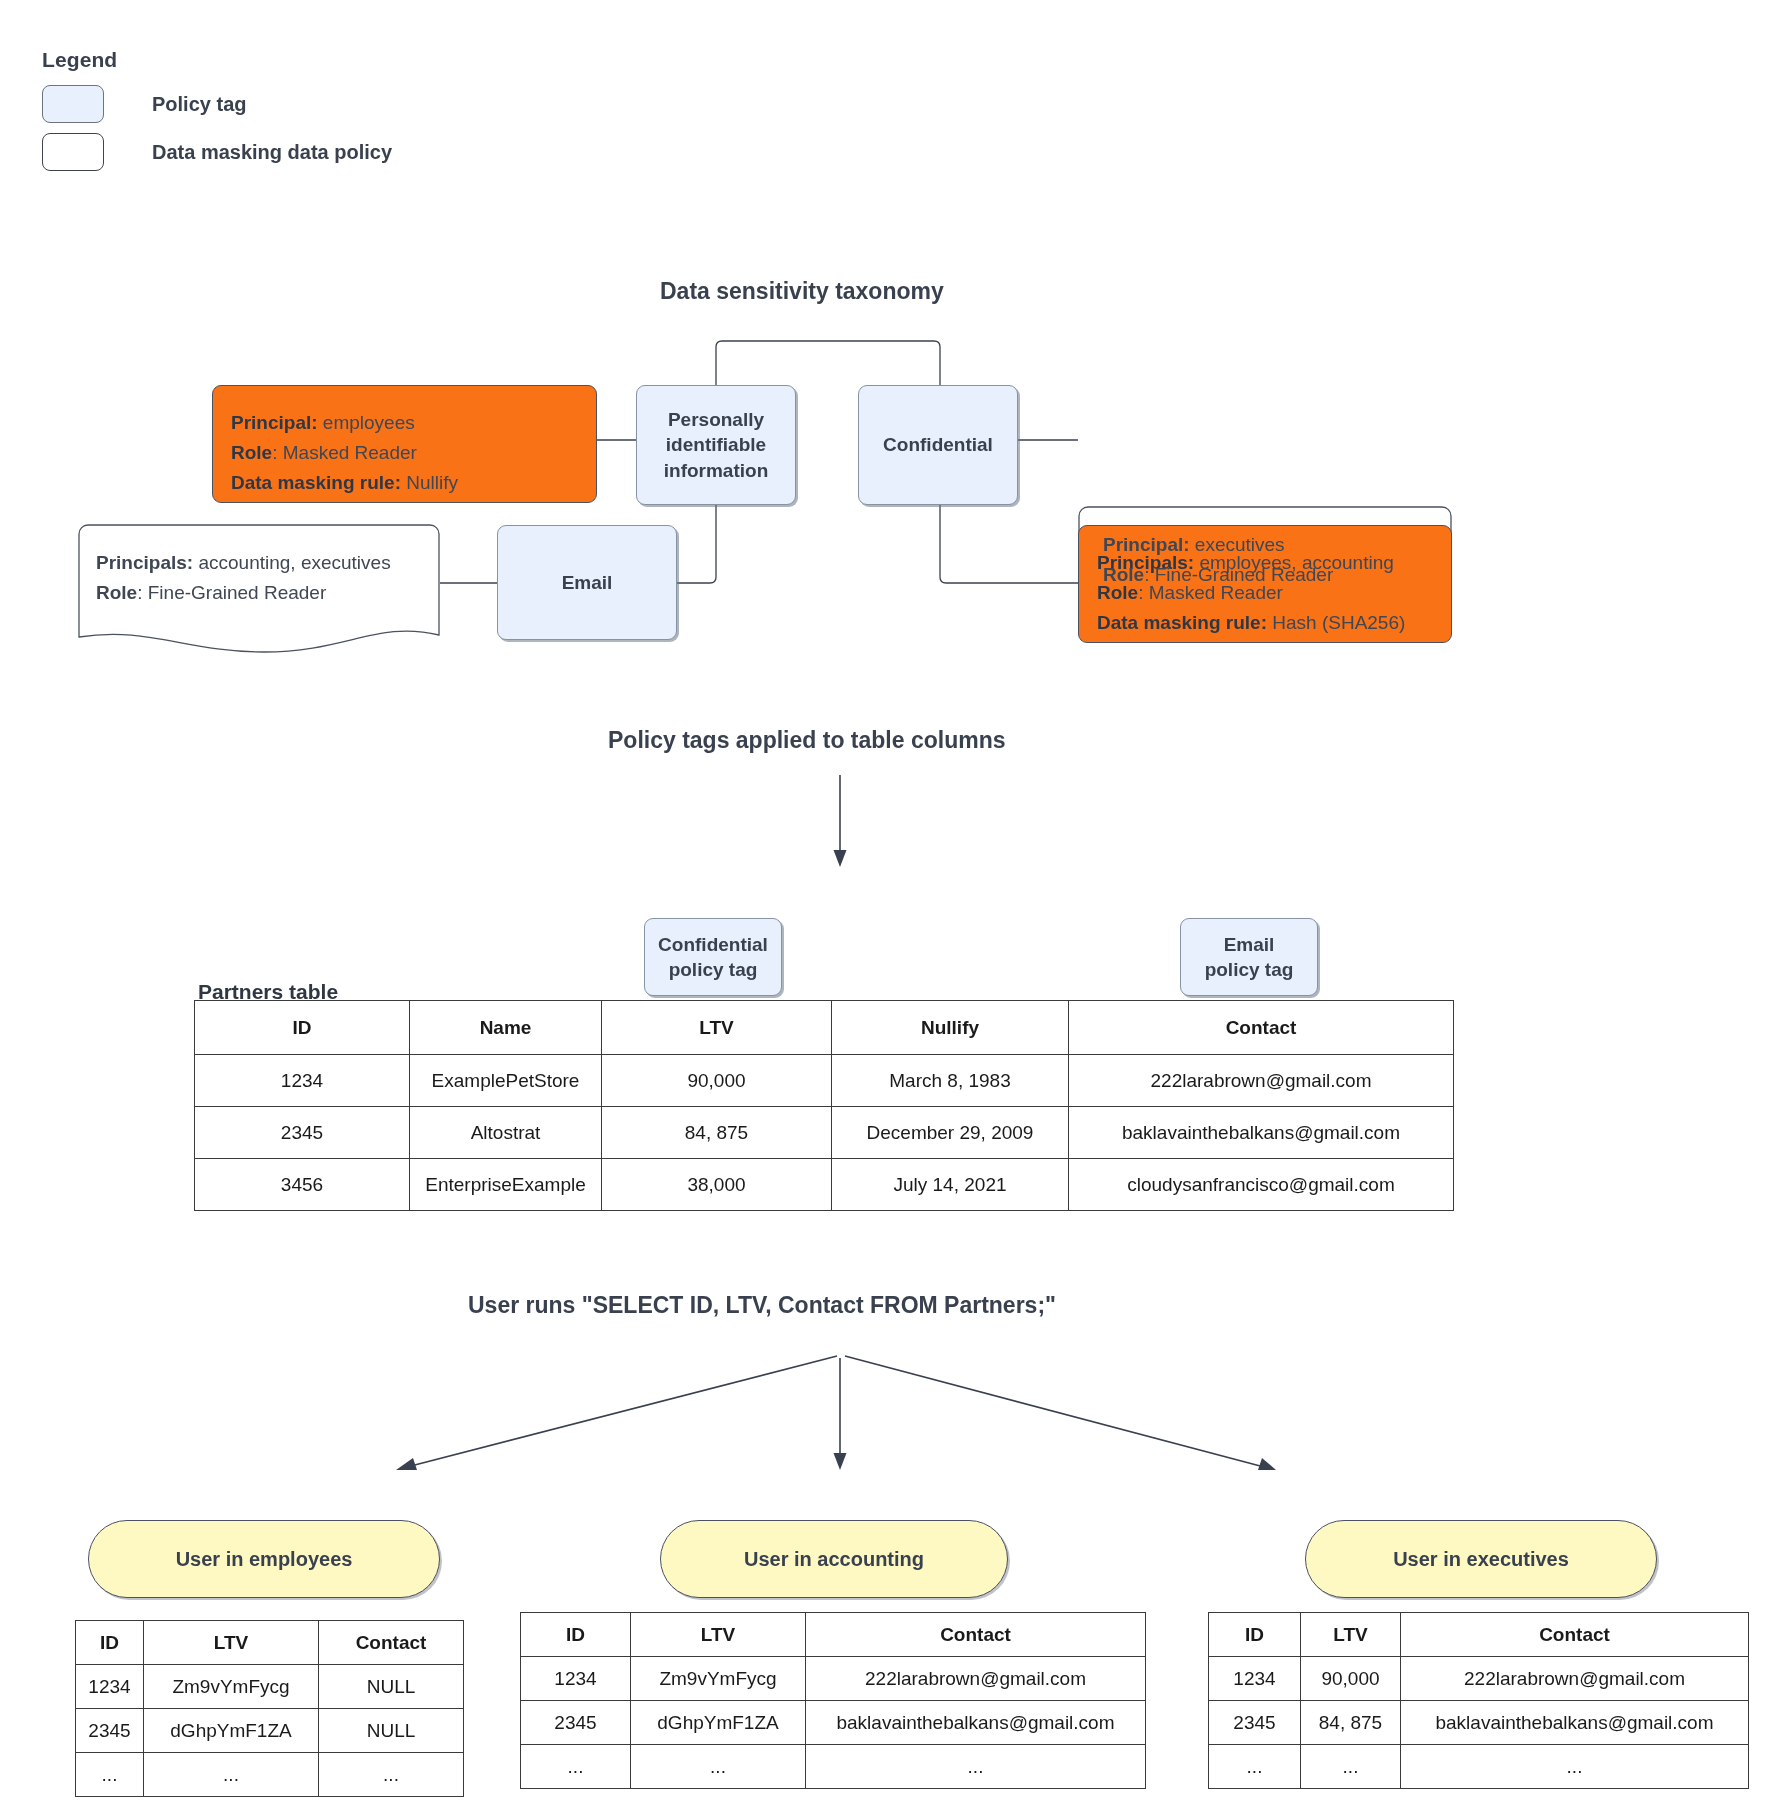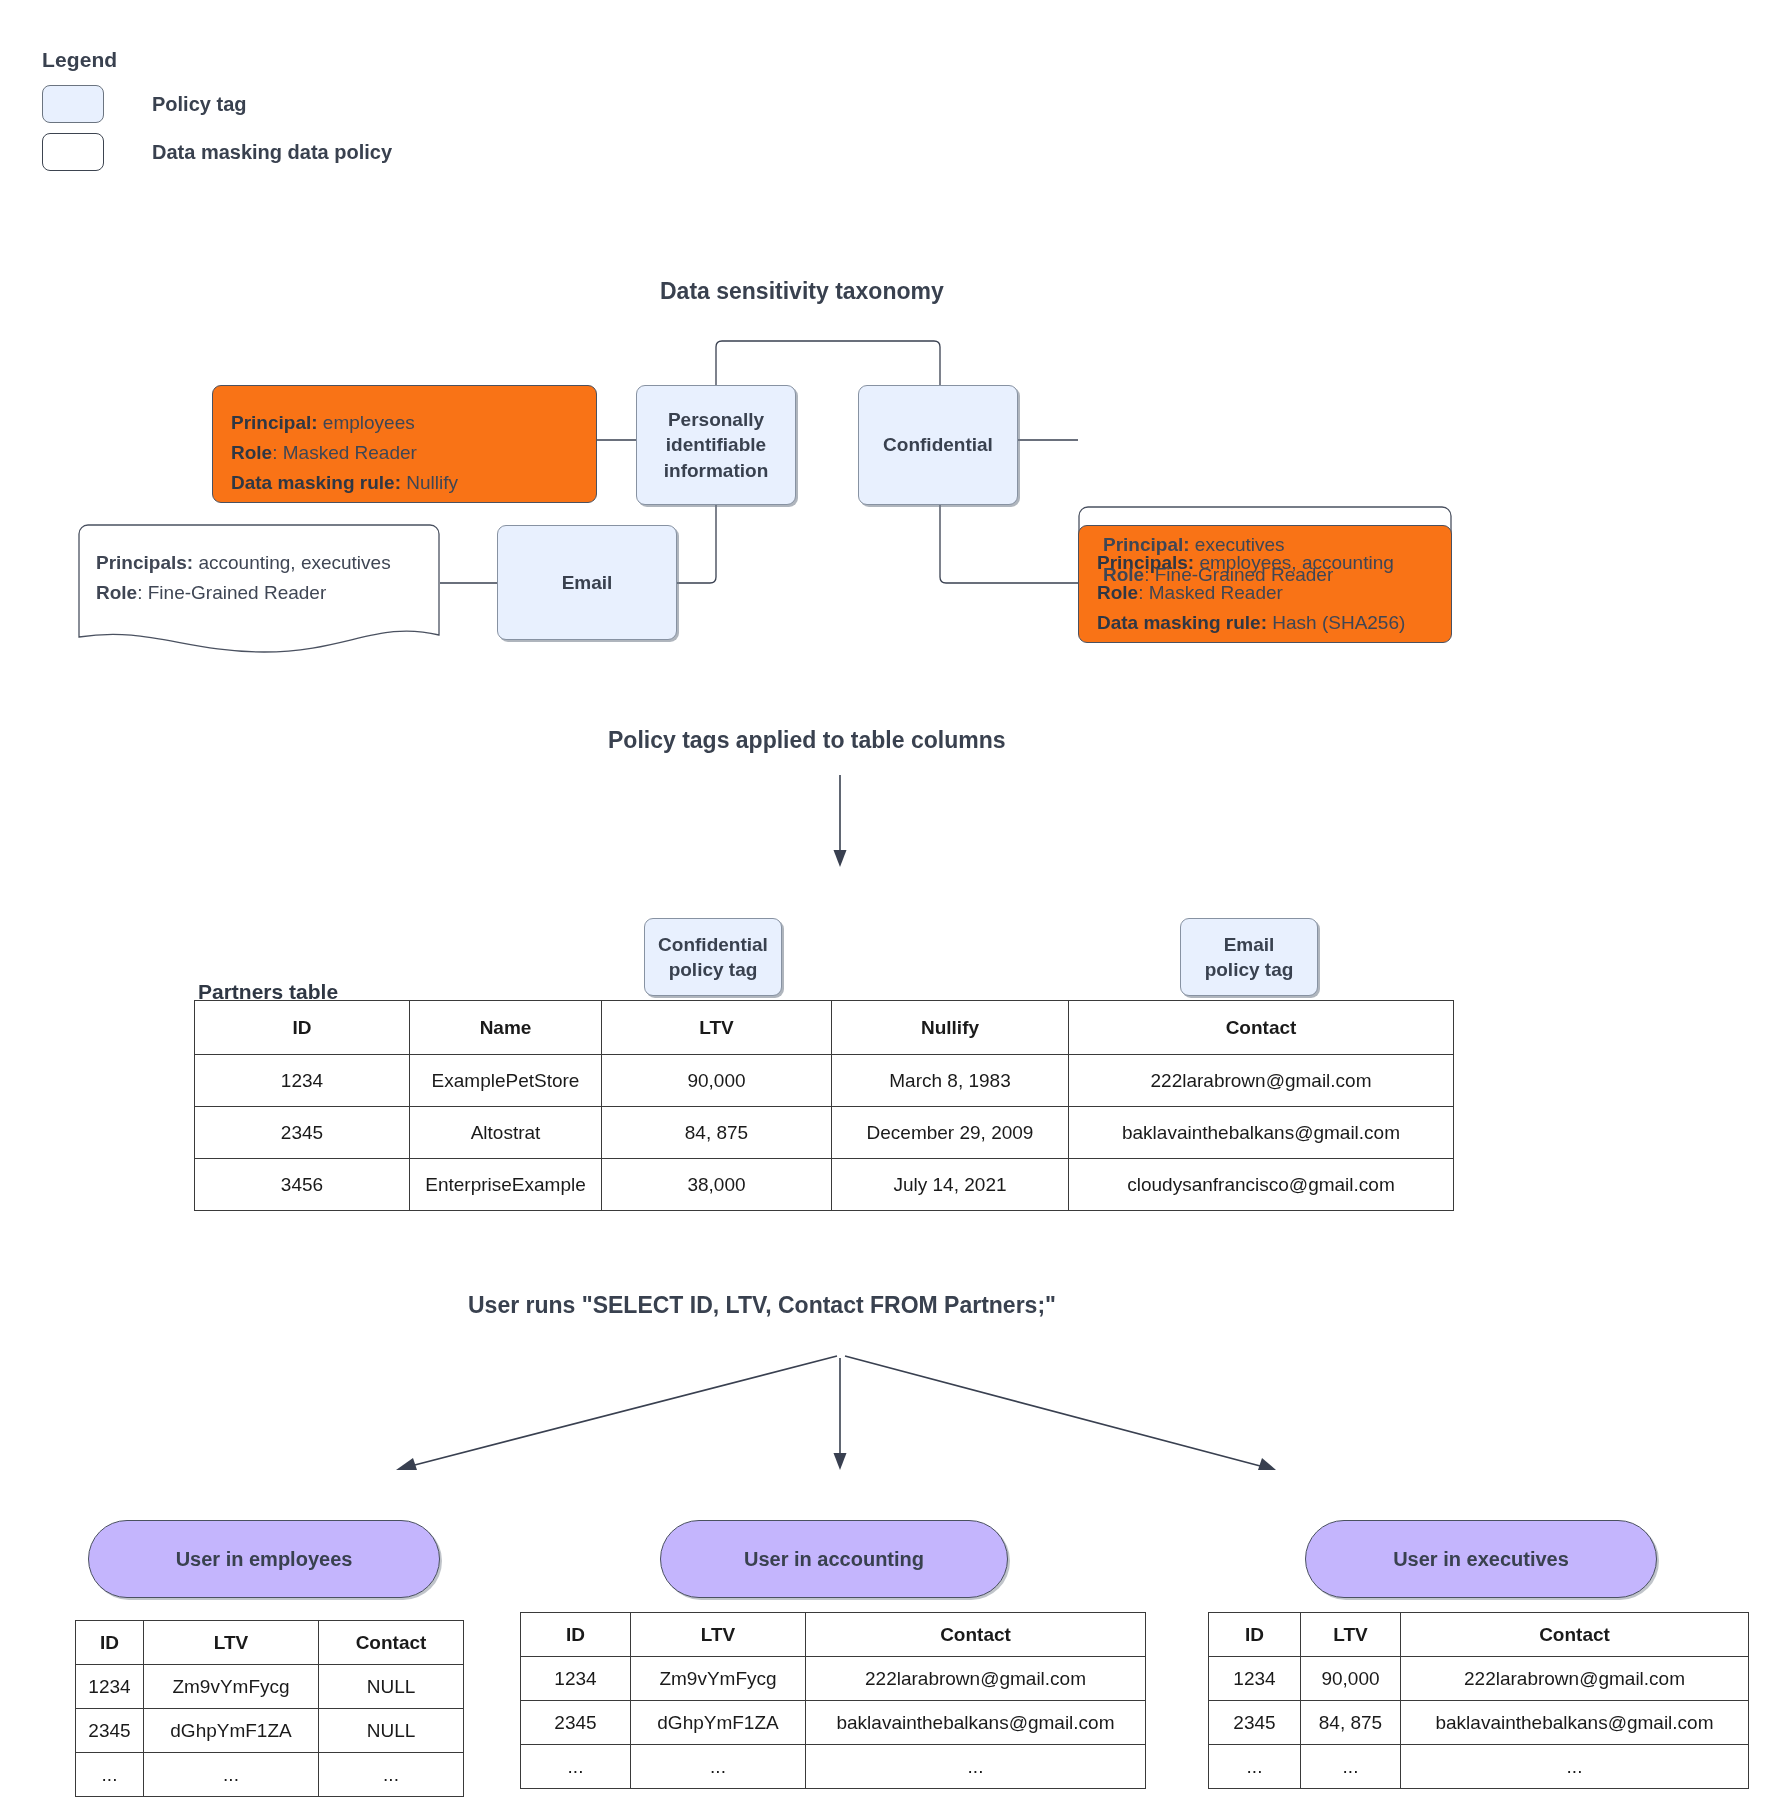--- a/index.html
+++ b/index.html
@@ -87,21 +87,21 @@
   #partners-table td { height: 52px; }
 
   
   .result-table th { height: 44px; padding: 0 10px; }
   .result-table td { height: 44px; padding: 0 10px; }
 
   
   .oval {
     border: 1.3px solid #4a5160;
     border-radius: 999px;
-    background: #c4b5fd;
+    background: #fef9c3;
     box-shadow: 2px 2px 0 0 rgba(130,138,150,.5);
     display: flex; align-items: center; justify-content: center;
     font-size: 20px; font-weight: bold; color: #39414f;
   }
   svg { display: block; overflow: visible; }
 </style>
 </head>
 <body>
 
 <div class="abs" id="legend">

